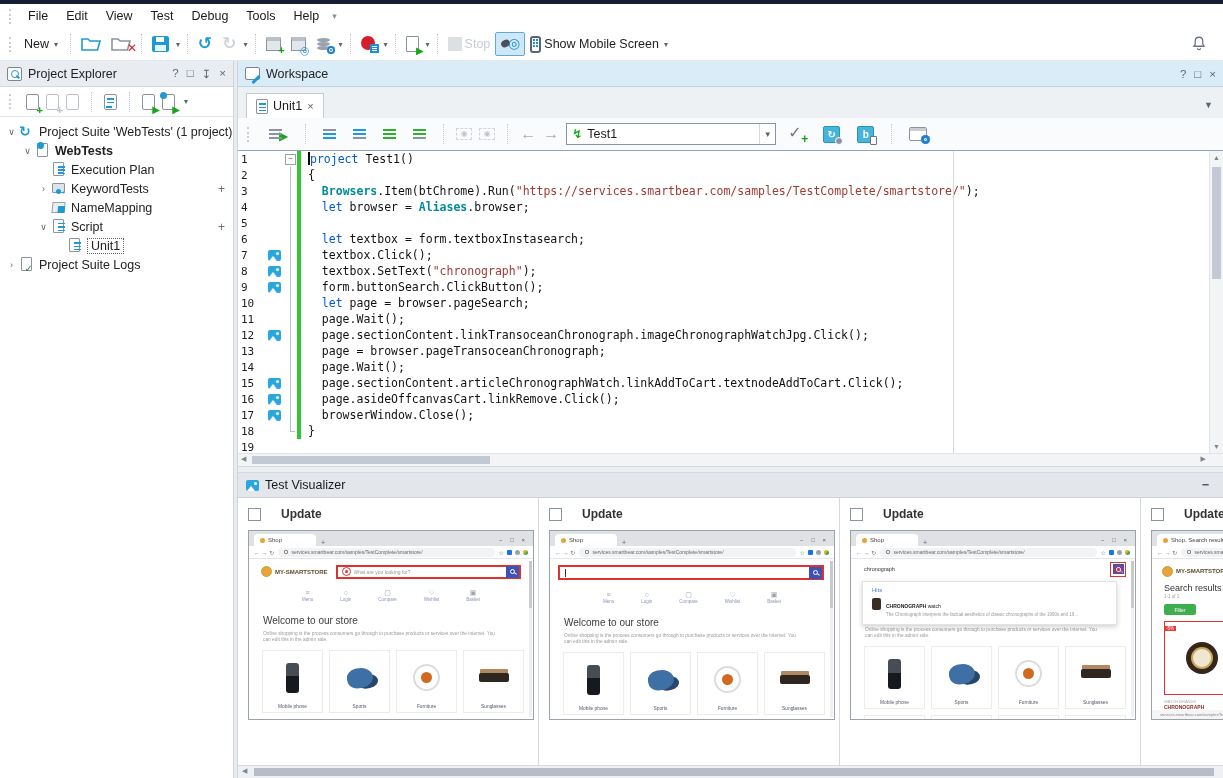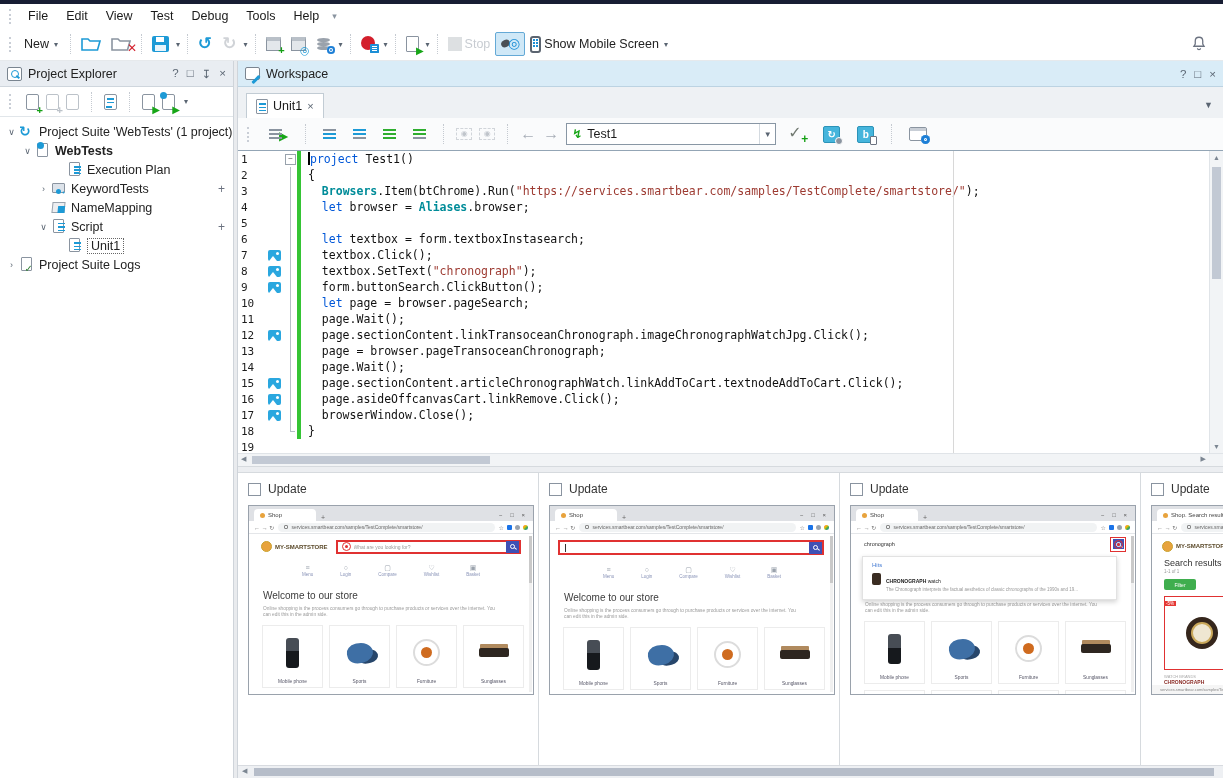--- a/index.html
+++ b/index.html
@@ -175,21 +175,21 @@
   .ed-hscroll .ra { position:absolute; right:17px; top:1px; font-size:7px; color:#7c8692; }
   .ed-hscroll .hthumb { position:absolute; left:14px; width:238px; top:2px; bottom:2px; background:#c2c9d4; }
 
   .h-splitter { height:7px; background:#eceef1; border-top:1px solid #d6dade; border-bottom:1px solid #d6dade; }
   .tv-head .min { margin-left:auto; color:#4a525c; font-weight:bold; padding-right:6px; }
 
   
   .tv-body { flex:1; min-height:0; display:flex; background:#fff; }
   .tv-col { width:301px; flex:none; border-right:1px solid #d6dade; padding:9px 0 0 10px; }
   .tv-col.last { flex:1; min-width:0; overflow:hidden; border-right:none; }
-  .upd { display:flex; align-items:center; gap:7px; font-size:12px; color:#333; margin-bottom:9px; }
+  .upd { display:flex; align-items:center; gap:20px; font-size:12px; color:#333; margin-bottom:9px;font-weight:bold; }
   .cb { width:13px; height:13px; border:1px solid #8a94a0; background:#fff; flex:none; }
   .tv-scroll { height:13px; background:#eef0f3; border-top:1px solid #d8dbe0; position:relative; }
   .tv-scroll .la { position:absolute; left:4px; top:1px; font-size:7px; color:#7c8692; }
   .tv-scroll .hthumb { position:absolute; left:16px; right:9px; top:2px; bottom:2px; background:#b6bdc9; }
 
   
   .thumb { width:286px; height:190px; border:1px solid #9aa2ac; background:#fff; display:flex; flex-direction:column; }
   .bt { height:15px; background:#dfe1e5; display:flex; align-items:flex-end; padding:2px 5px 0 5px; }
   .btab { height:12px; background:#fff; border-radius:4px 4px 0 0; display:flex; align-items:center; gap:3px; padding:0 6px;
       font-size:6px; color:#444; min-width:62px; white-space:nowrap; overflow:hidden; }
@@ -427,21 +427,21 @@
             <span class="ticon"><span class="t-suite">↻</span></span>
             <span class="tlabel">Project Suite 'WebTests' (1 project)</span>
           </div>
           <div class="tree-row" style="padding-left: 20px;">
             <span class="exp">∨</span>
             <span class="ticon">
               <span class="t-doc t-dot"></span>
             </span>
             <span class="tlabel bold">WebTests</span>
           </div>
-          <div class="tree-row" style="padding-left: 52px;">
+          <div class="tree-row" style="padding-left: 36px;">
             <span class="exp"></span>
             <span class="ticon">
               <span class="t-doc t-stripes t-under"></span>
             </span>
             <span class="tlabel">Execution Plan</span>
           </div>
           <div class="tree-row" style="padding-left: 36px;">
             <span class="exp">›</span>
             <span class="ticon">
               <span class="t-folder t-key"></span>
@@ -709,20 +709,25 @@
         </div>
       </div>
       <div class="ed-hscroll">
         <span class="la">◀</span>
         <span class="hthumb"></span>
         <span class="ra">▶</span>
       </div>
 
       <div class="h-splitter"></div>
 
+      <div class="tv-head">
+        <span class="pic"></span>
+        <span>Test Visualizer</span>
+        <span class="min">−</span>
+      </div>
 
       <div class="tv-body">
 
         <div class="tv-col">
           <label class="upd">
             <span class="cb"></span>
             <span>Update</span>
           </label>
           <div class="thumb">
             <div class="bt">

